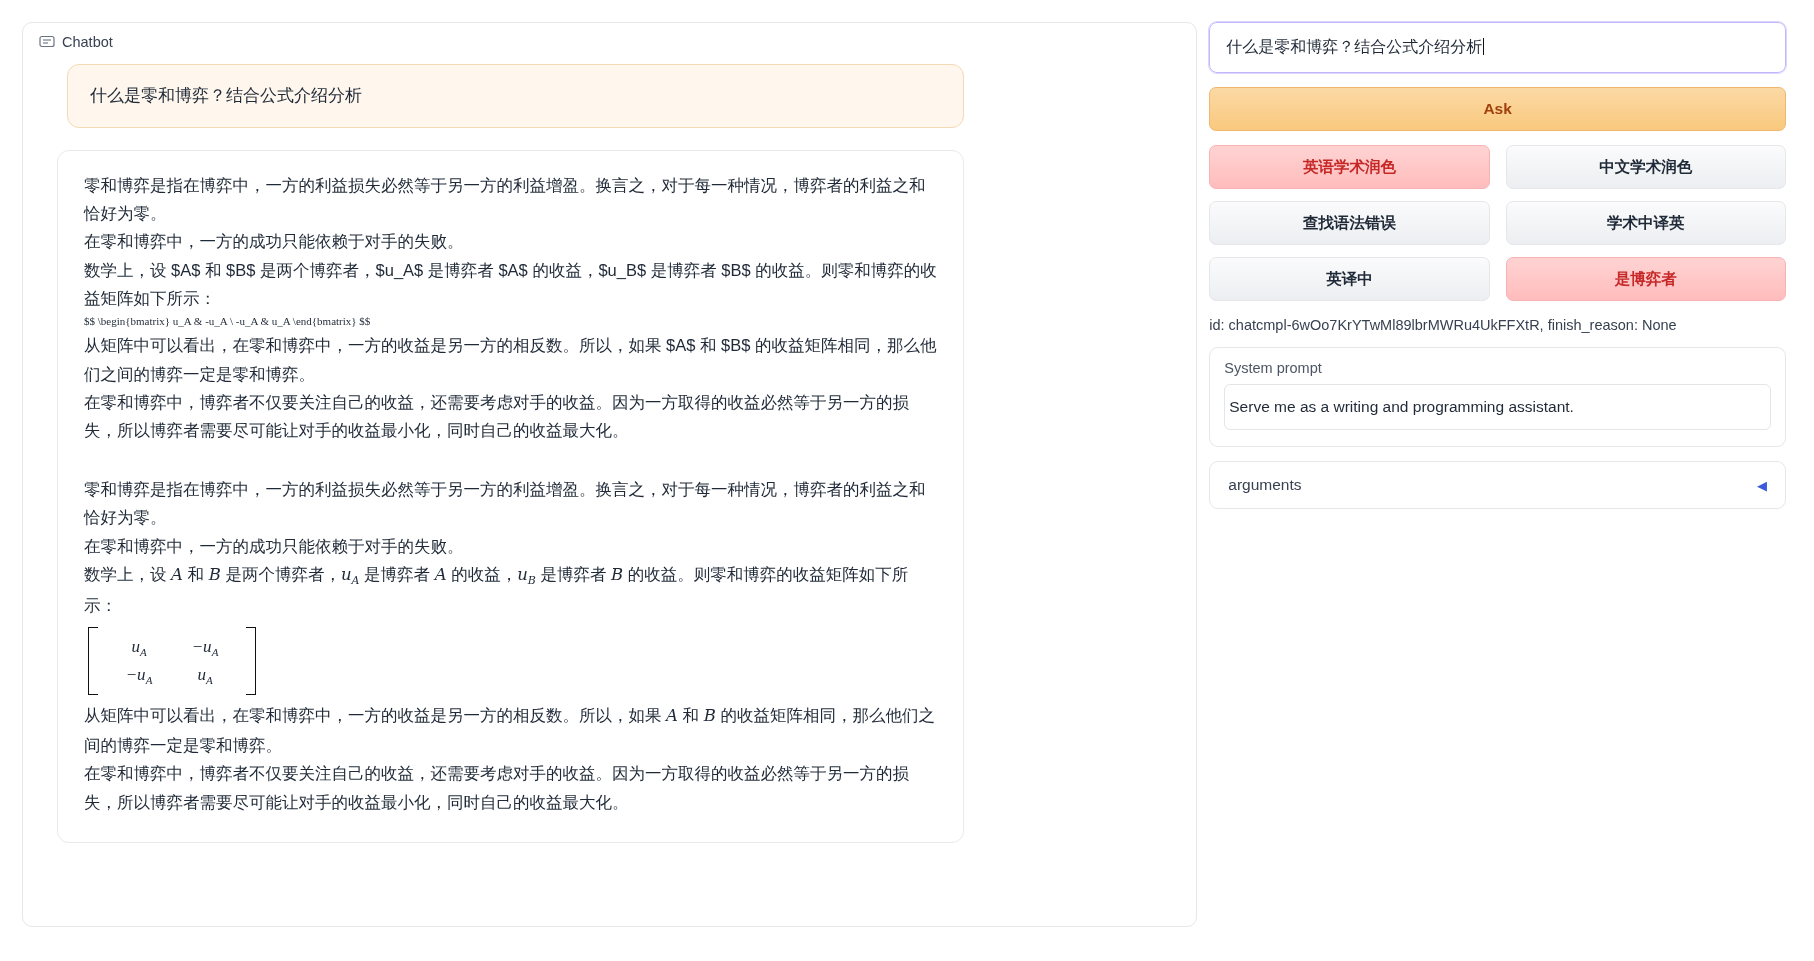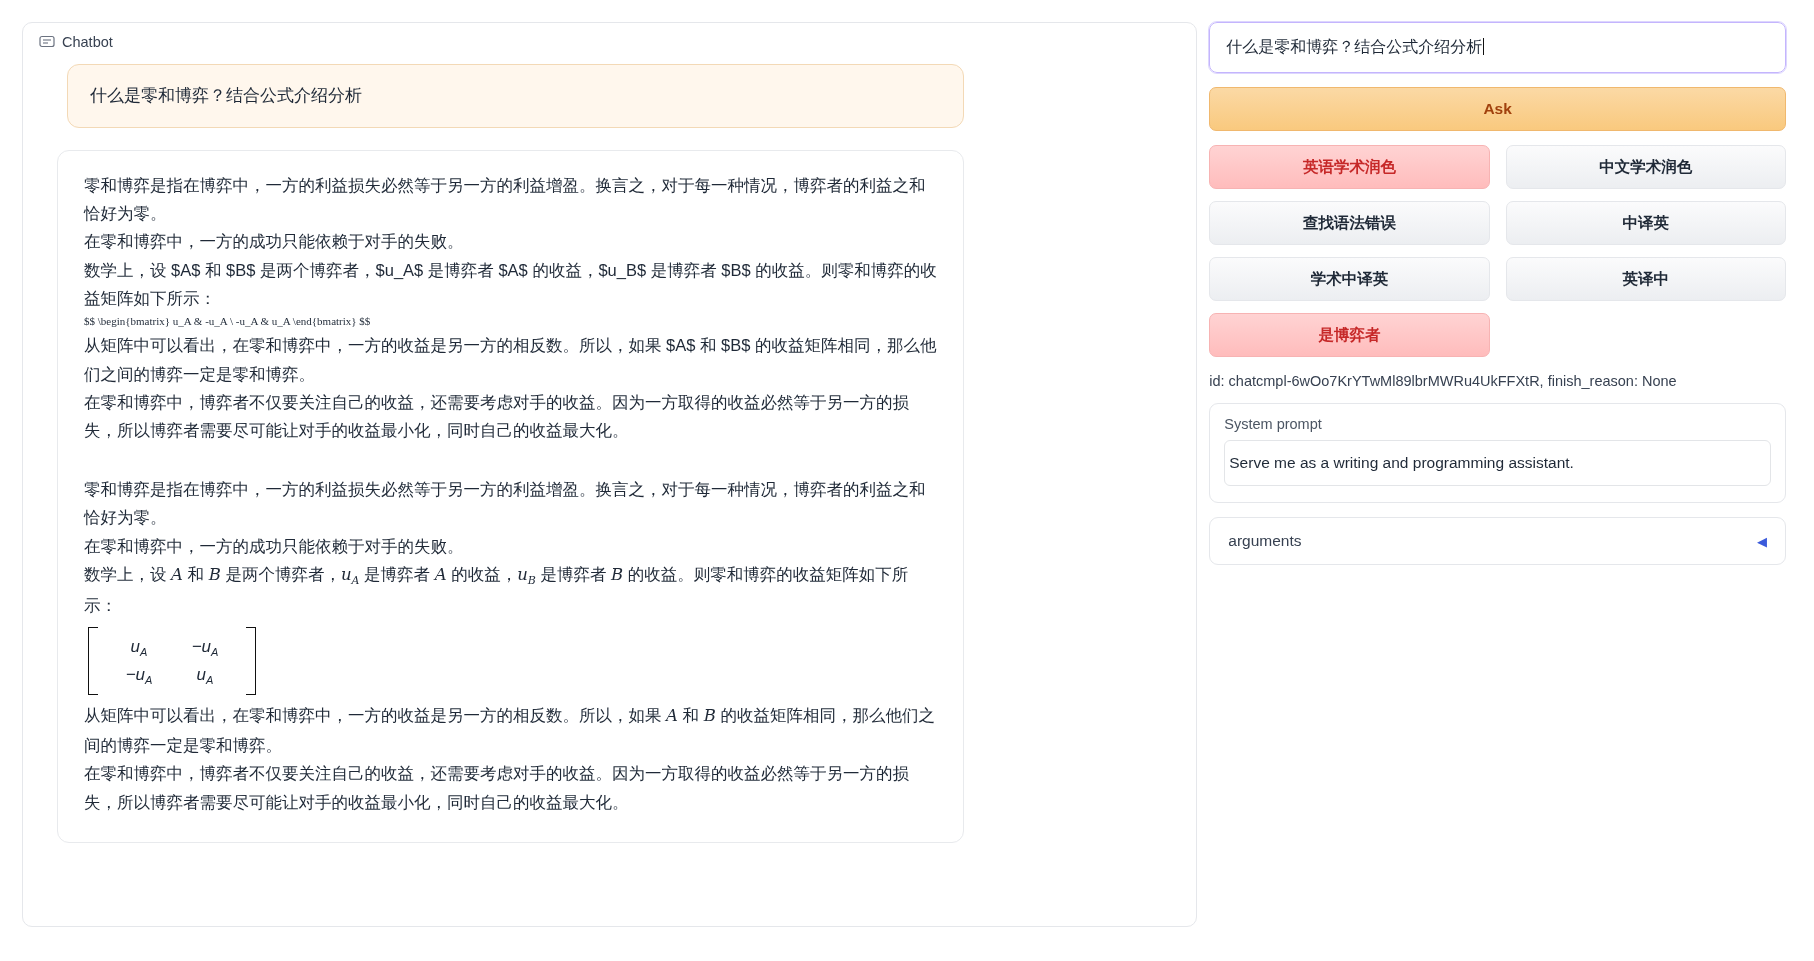--- a/index.html
+++ b/index.html
@@ -73,21 +73,21 @@
   .mono-tex {
     font-family: "Liberation Serif", serif;
     font-size: 11px;
   }
 
   
   .matrix-wrap {
     display: flex;
     align-items: flex-start;
     margin: 8px 0 6px 4px;
-    font-family: Liberation Sans, sans-serif;
+    font-family: Liberation Serif, serif;
     font-style: italic;
     font-size: 17px;
   }
   .bracket-l, .bracket-r {
     width: 10px;
     align-self: stretch;
     border-top: 1.6px solid #111;
     border-bottom: 1.6px solid #111;
   }
   .bracket-l { border-left: 1.6px solid #111; }
@@ -286,23 +286,20 @@
       <div class="opt-btn accent">
           <span>英语学术润色</span>
         </div>
       <div class="opt-btn">
           <span>中文学术润色</span>
         </div>
       <div class="opt-btn">
           <span>查找语法错误</span>
         </div>
       <div class="opt-btn">
-          <span>中译英</span>
-        </div>
-      <div class="opt-btn">
           <span>学术中译英</span>
         </div>
       <div class="opt-btn">
           <span>英译中</span>
         </div>
       <div class="opt-btn accent">
           <span>是博弈者</span>
         </div>
     </div>
 

